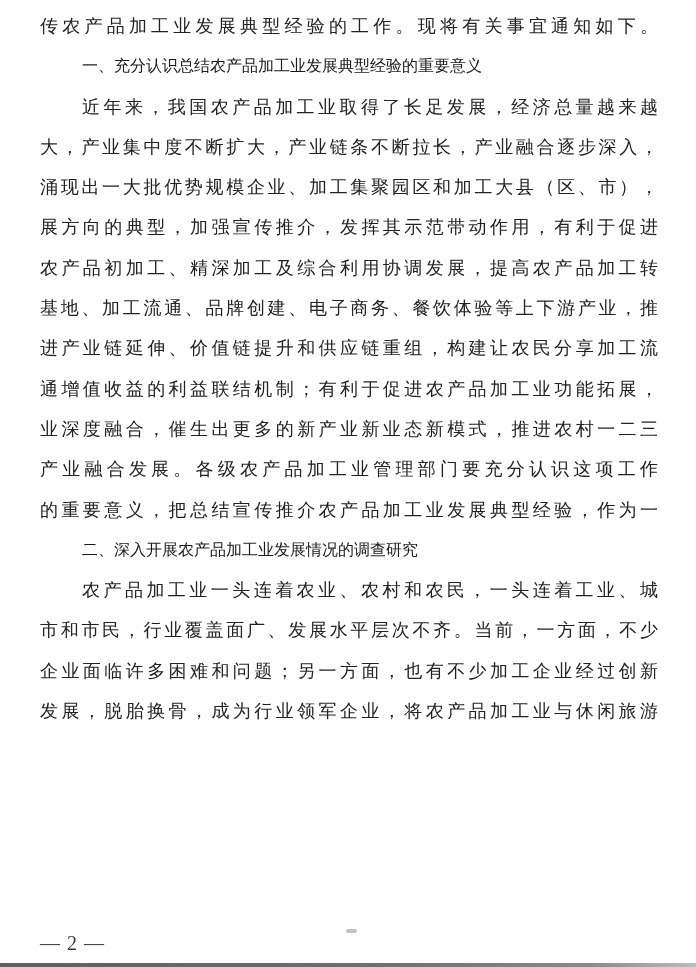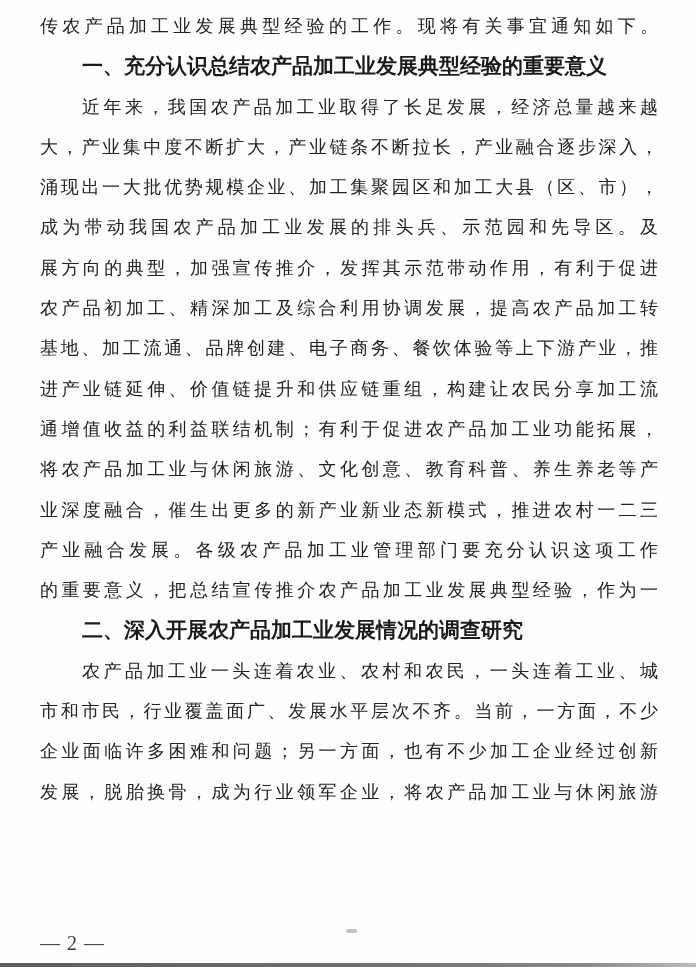--- a/index.html
+++ b/index.html
@@ -32,22 +32,22 @@
   .line.justify {
     text-align: justify;
     text-align-last: justify;
     text-justify: inter-character;
   }
   .line.indent {
     text-indent: 42px;
   }
   .line.heading {
     font-family: "Liberation Sans", "DejaVu Sans", sans-serif;
-    font-weight: 700;
-    font-size: 21px;
+    font-weight: 400;
+    font-size: 16px;
     color: #1a1a1a;
   }
   .page-number {
     position: absolute;
     left: 40px;
     top: 928px;
     height: 30px;
     line-height: 30px;
     font-size: 20px;
     letter-spacing: 1px;
@@ -74,27 +74,25 @@
 </head>
 <body>
 
 <div class="page">
   <div class="content" id="doc-lines">
       <div class="line justify">传农产品加工业发展典型经验的工作。现将有关事宜通知如下。</div>
       <div class="line heading indent">一、充分认识总结农产品加工业发展典型经验的重要意义</div>
       <div class="line justify indent">近年来，我国农产品加工业取得了长足发展，经济总量越来越</div>
       <div class="line justify">大，产业集中度不断扩大，产业链条不断拉长，产业融合逐步深入，</div>
       <div class="line justify">涌现出一大批优势规模企业、加工集聚园区和加工大县（区、市），</div>
-      <div class="line justify">成为带动我国农产品加工业发展的排头兵、示范园和先导区。及</div>
       <div class="line justify">展方向的典型，加强宣传推介，发挥其示范带动作用，有利于促进</div>
       <div class="line justify">农产品初加工、精深加工及综合利用协调发展，提高农产品加工转</div>
       <div class="line justify">基地、加工流通、品牌创建、电子商务、餐饮体验等上下游产业，推</div>
       <div class="line justify">进产业链延伸、价值链提升和供应链重组，构建让农民分享加工流</div>
       <div class="line justify">通增值收益的利益联结机制；有利于促进农产品加工业功能拓展，</div>
-      <div class="line justify">将农产品加工业与休闲旅游、文化创意、教育科普、养生养老等产</div>
       <div class="line justify">业深度融合，催生出更多的新产业新业态新模式，推进农村一二三</div>
       <div class="line justify">产业融合发展。各级农产品加工业管理部门要充分认识这项工作</div>
       <div class="line justify">的重要意义，把总结宣传推介农产品加工业发展典型经验，作为一</div>
       <div class="line heading indent">二、深入开展农产品加工业发展情况的调查研究</div>
       <div class="line justify indent">农产品加工业一头连着农业、农村和农民，一头连着工业、城</div>
       <div class="line justify">市和市民，行业覆盖面广、发展水平层次不齐。当前，一方面，不少</div>
       <div class="line justify">企业面临许多困难和问题；另一方面，也有不少加工企业经过创新</div>
       <div class="line justify">发展，脱胎换骨，成为行业领军企业，将农产品加工业与休闲旅游</div>
     </div>
   <div class="page-number">— 2 —</div>

